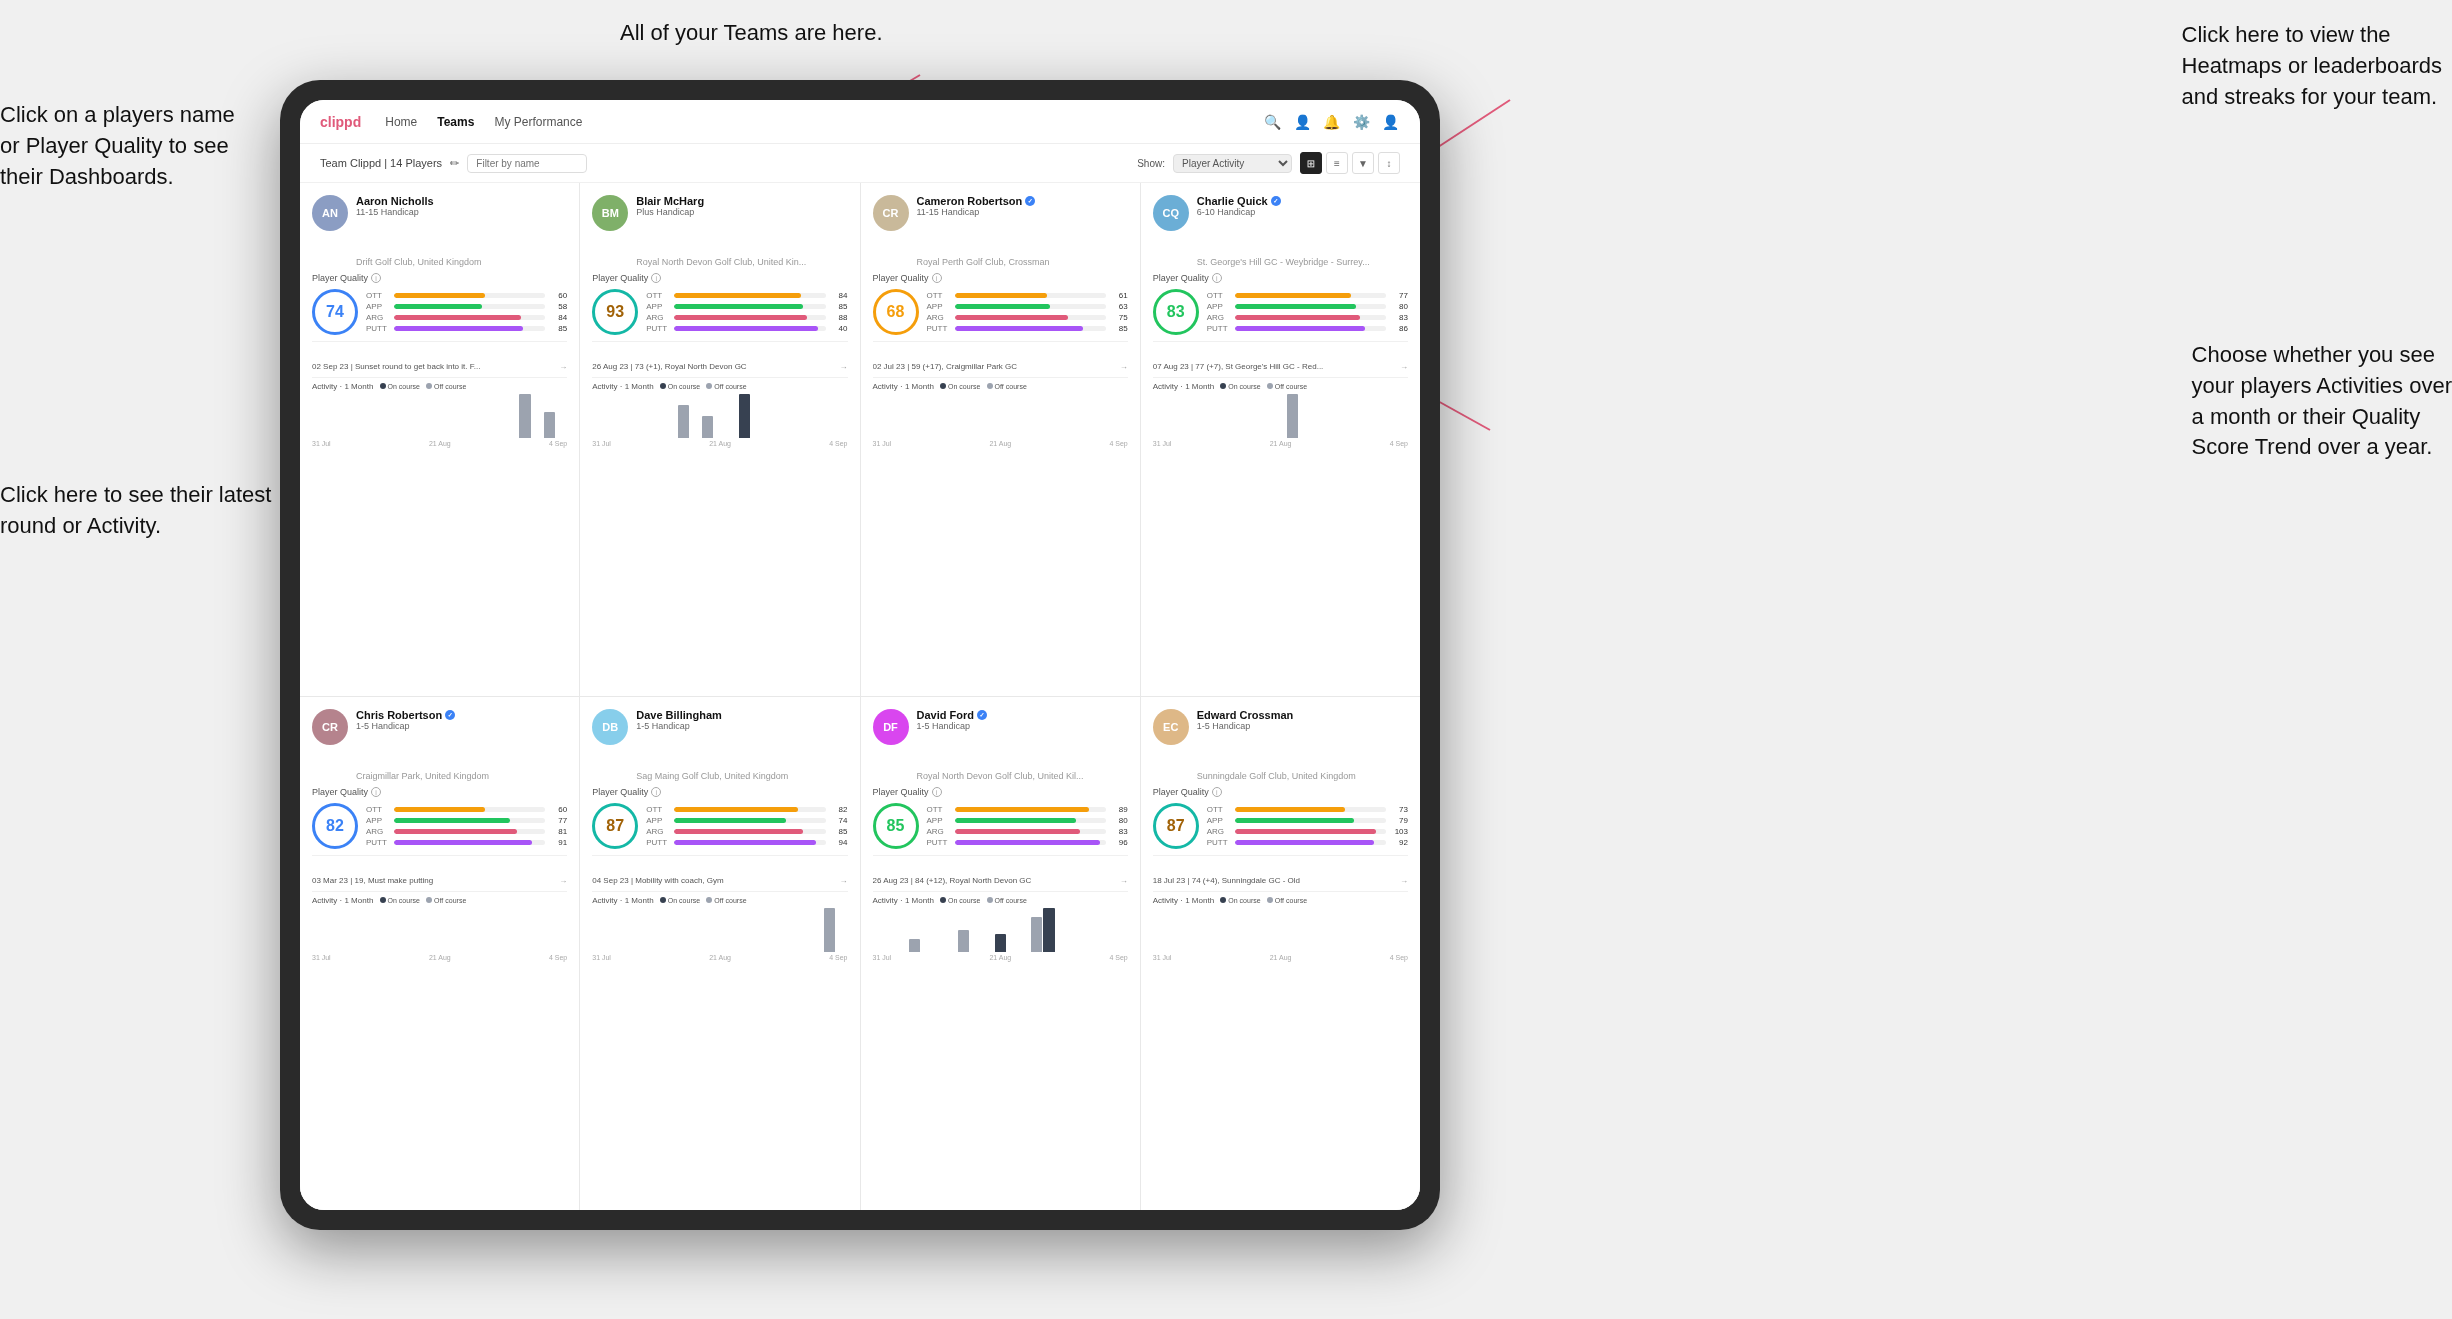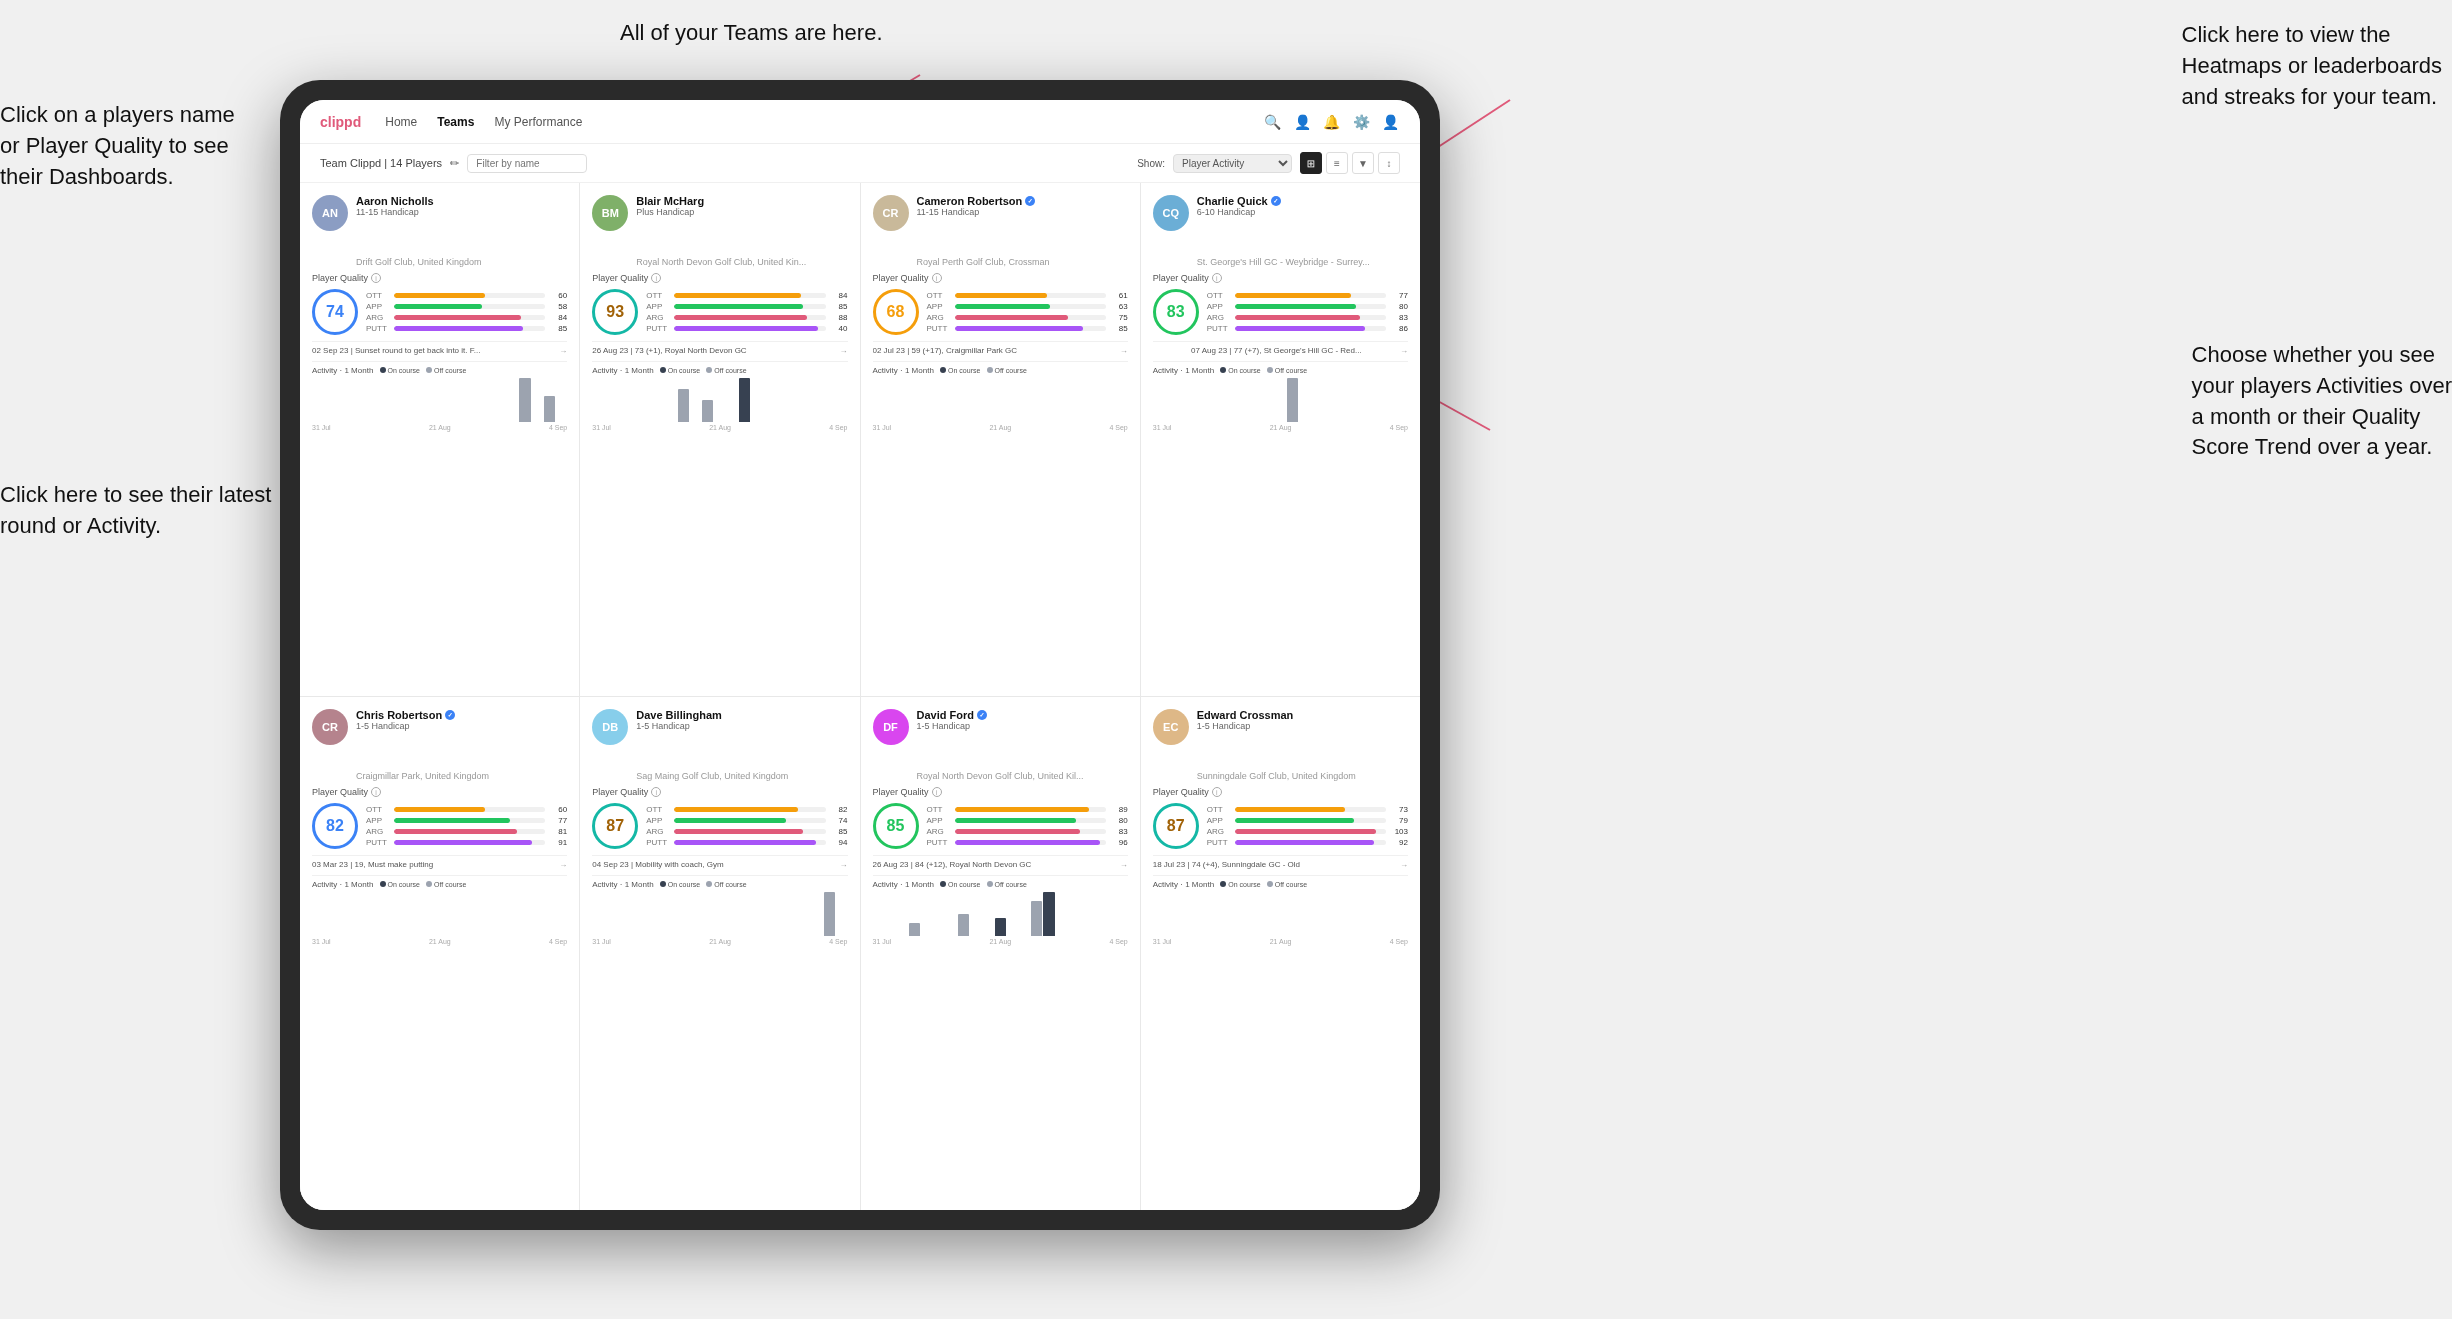--- a/index.html
+++ b/index.html
@@ -317,21 +317,21 @@
     }
 
     
     .latest-round {
       font-size: 8px;
       color: #555;
       display: flex;
       align-items: center;
       justify-content: space-between;
       border-top: 1px solid #f0f0f0;
-      padding-top: 4px;
+      padding-top: 20px;
     }
     .latest-round-arrow {
       color: #999;
     }
 
     
     .activity-section {
       border-top: 1px solid #f0f0f0;
       padding-top: 4px;
     }
@@ -923,21 +923,21 @@
             <span class="stat-label">PUTT</span>
             <div class="stat-bar-wrap">
               <div class="stat-bar" style="width:86%;background:#a855f7;"></div>
             </div>
             <span class="stat-val">86</span>
           </div>
 
       </div>
     </div>
     <div class="latest-round">
-      <span style="flex:1;overflow:hidden;white-space:nowrap;text-overflow:ellipsis;text-align:center;">07 Aug 23 | 77 (+7), St George's Hill GC - Red...</span>
+      <span style="flex:1;overflow:hidden;white-space:nowrap;text-overflow:ellipsis;">07 Aug 23 | 77 (+7), St George's Hill GC - Red...</span>
       <span class="latest-round-arrow">→</span>
     </div>
     <div class="activity-section">
       <div class="activity-header">
         Activity · 1 Month
         <span style="margin-left:4px;">
           <span style="display:inline-block;width:6px;height:6px;background:#374151;border-radius:50%;margin-right:2px;"></span><span style="font-size:7px;color:#555;">On course</span>
           <span style="display:inline-block;width:6px;height:6px;background:#9ca3af;border-radius:50%;margin-right:2px;margin-left:4px;"></span><span style="font-size:7px;color:#555;">Off course</span>
         </span>
       </div>

